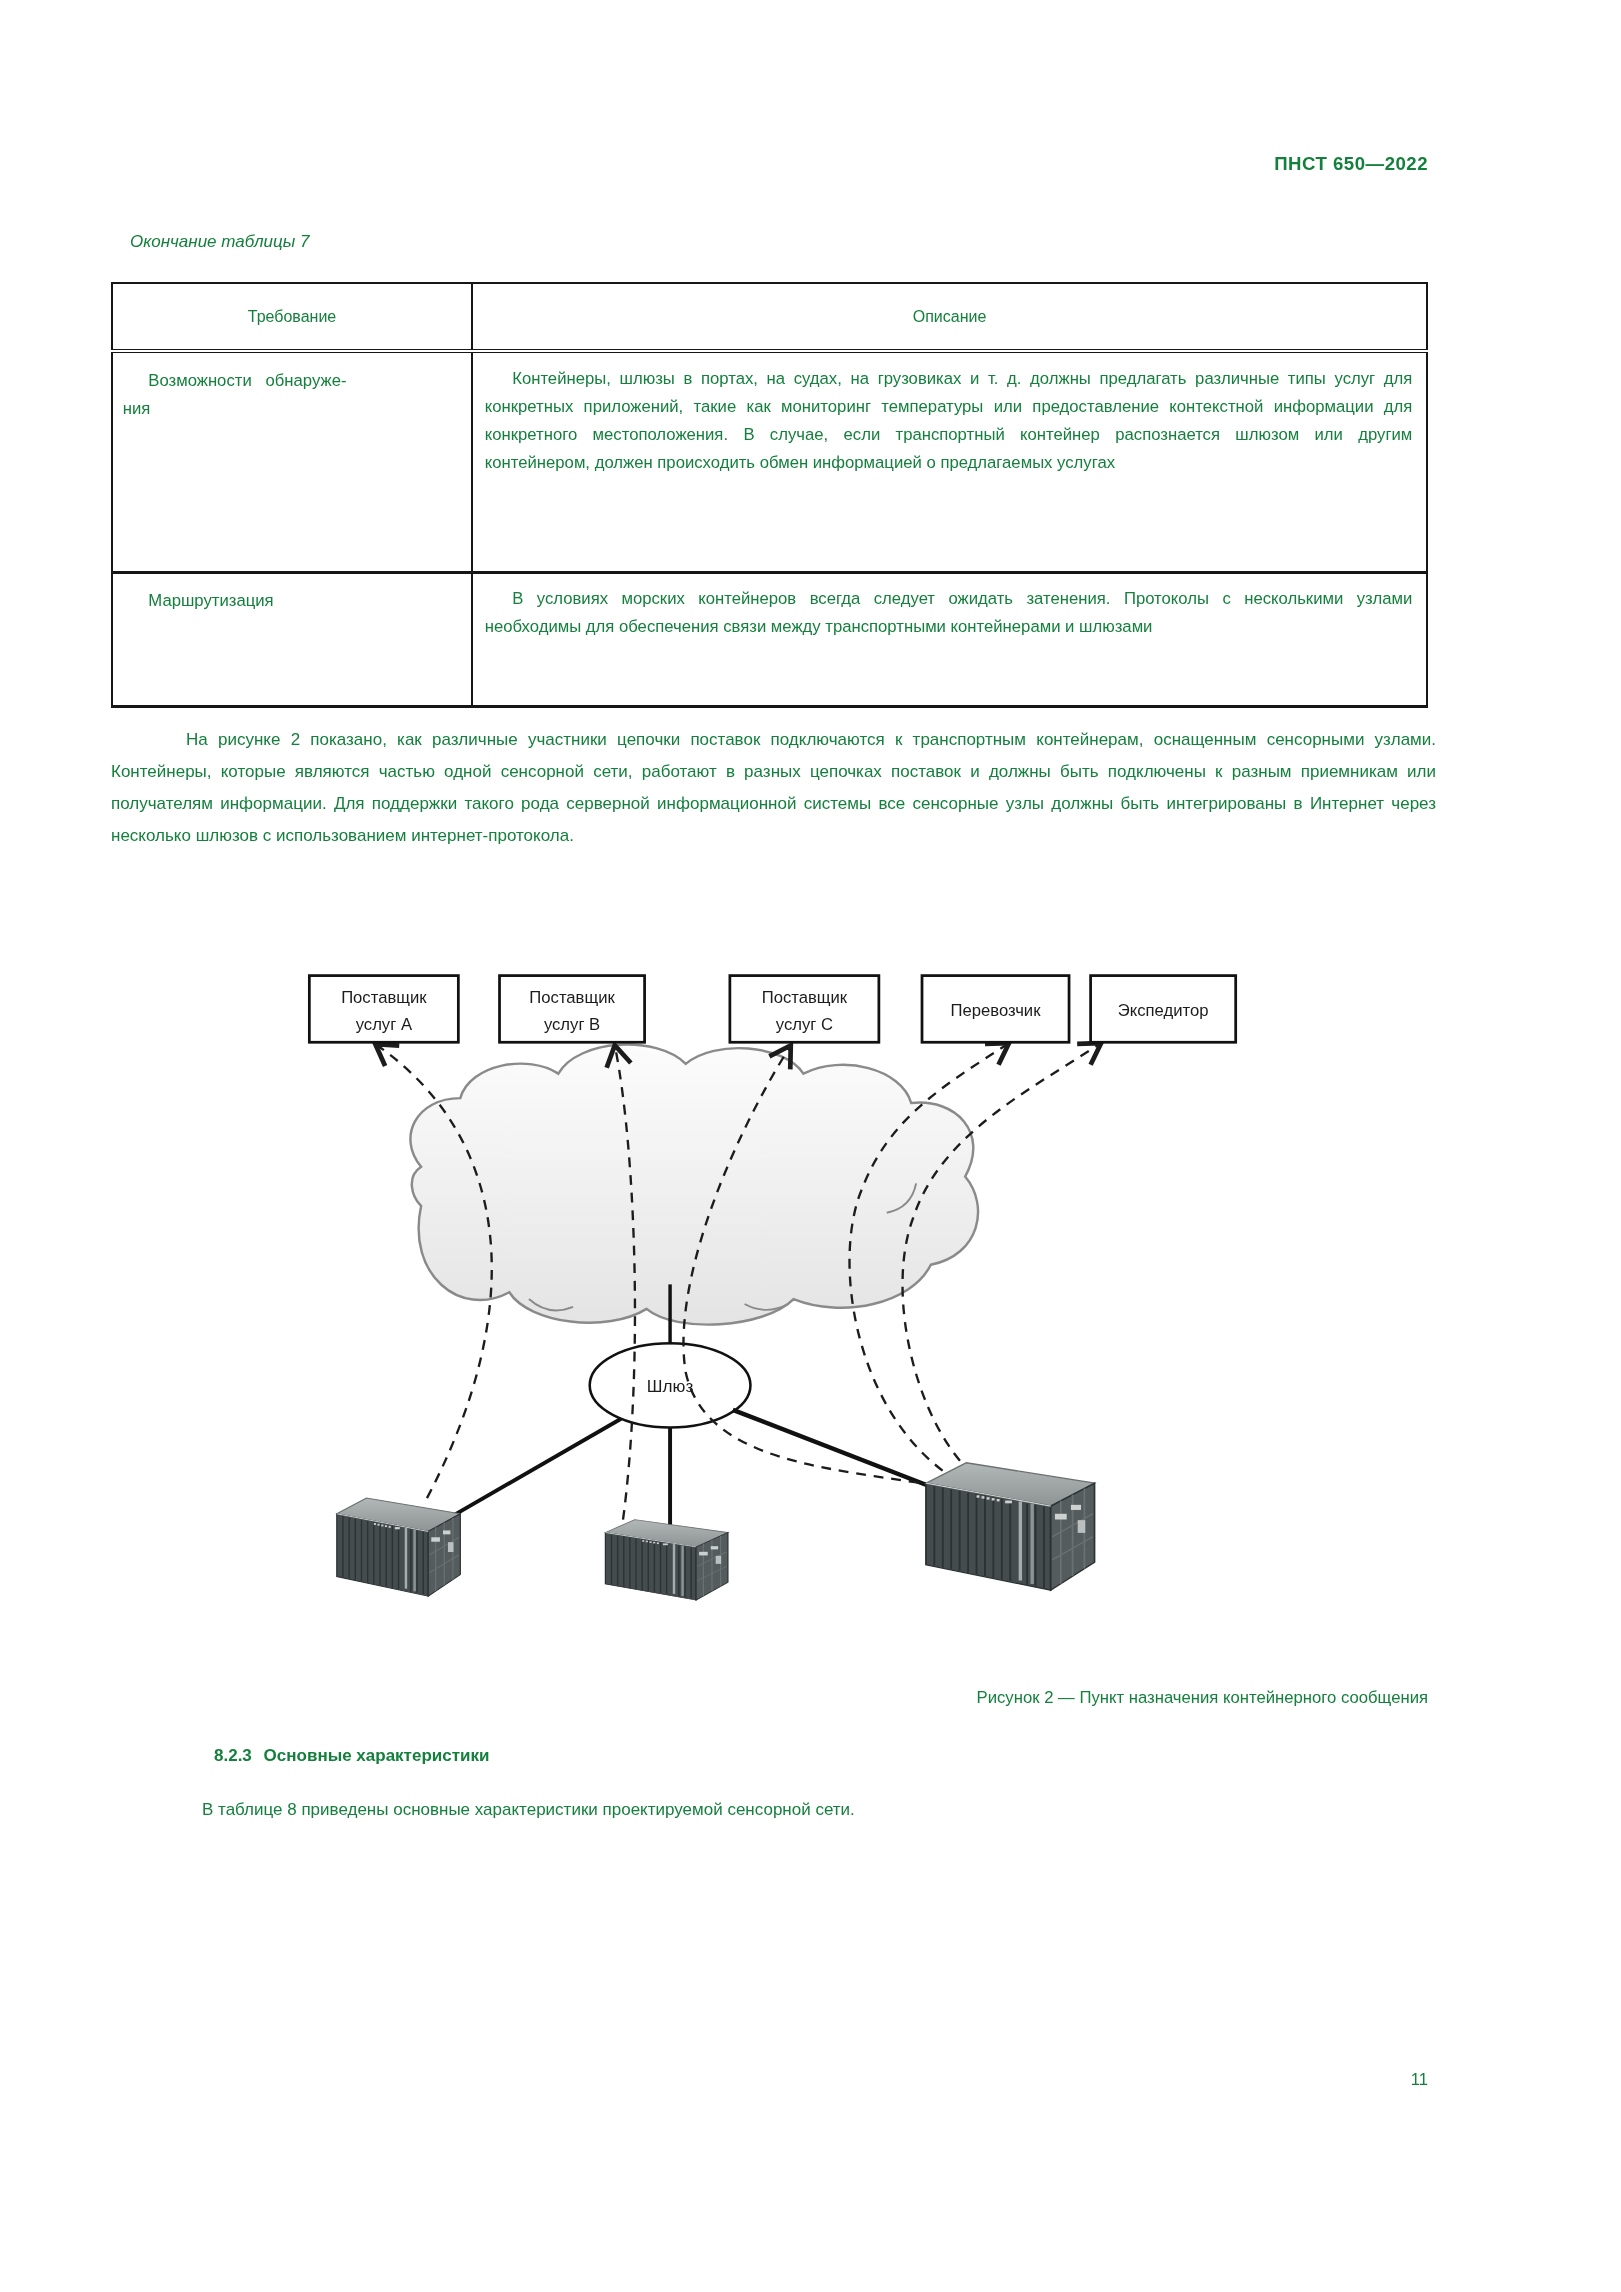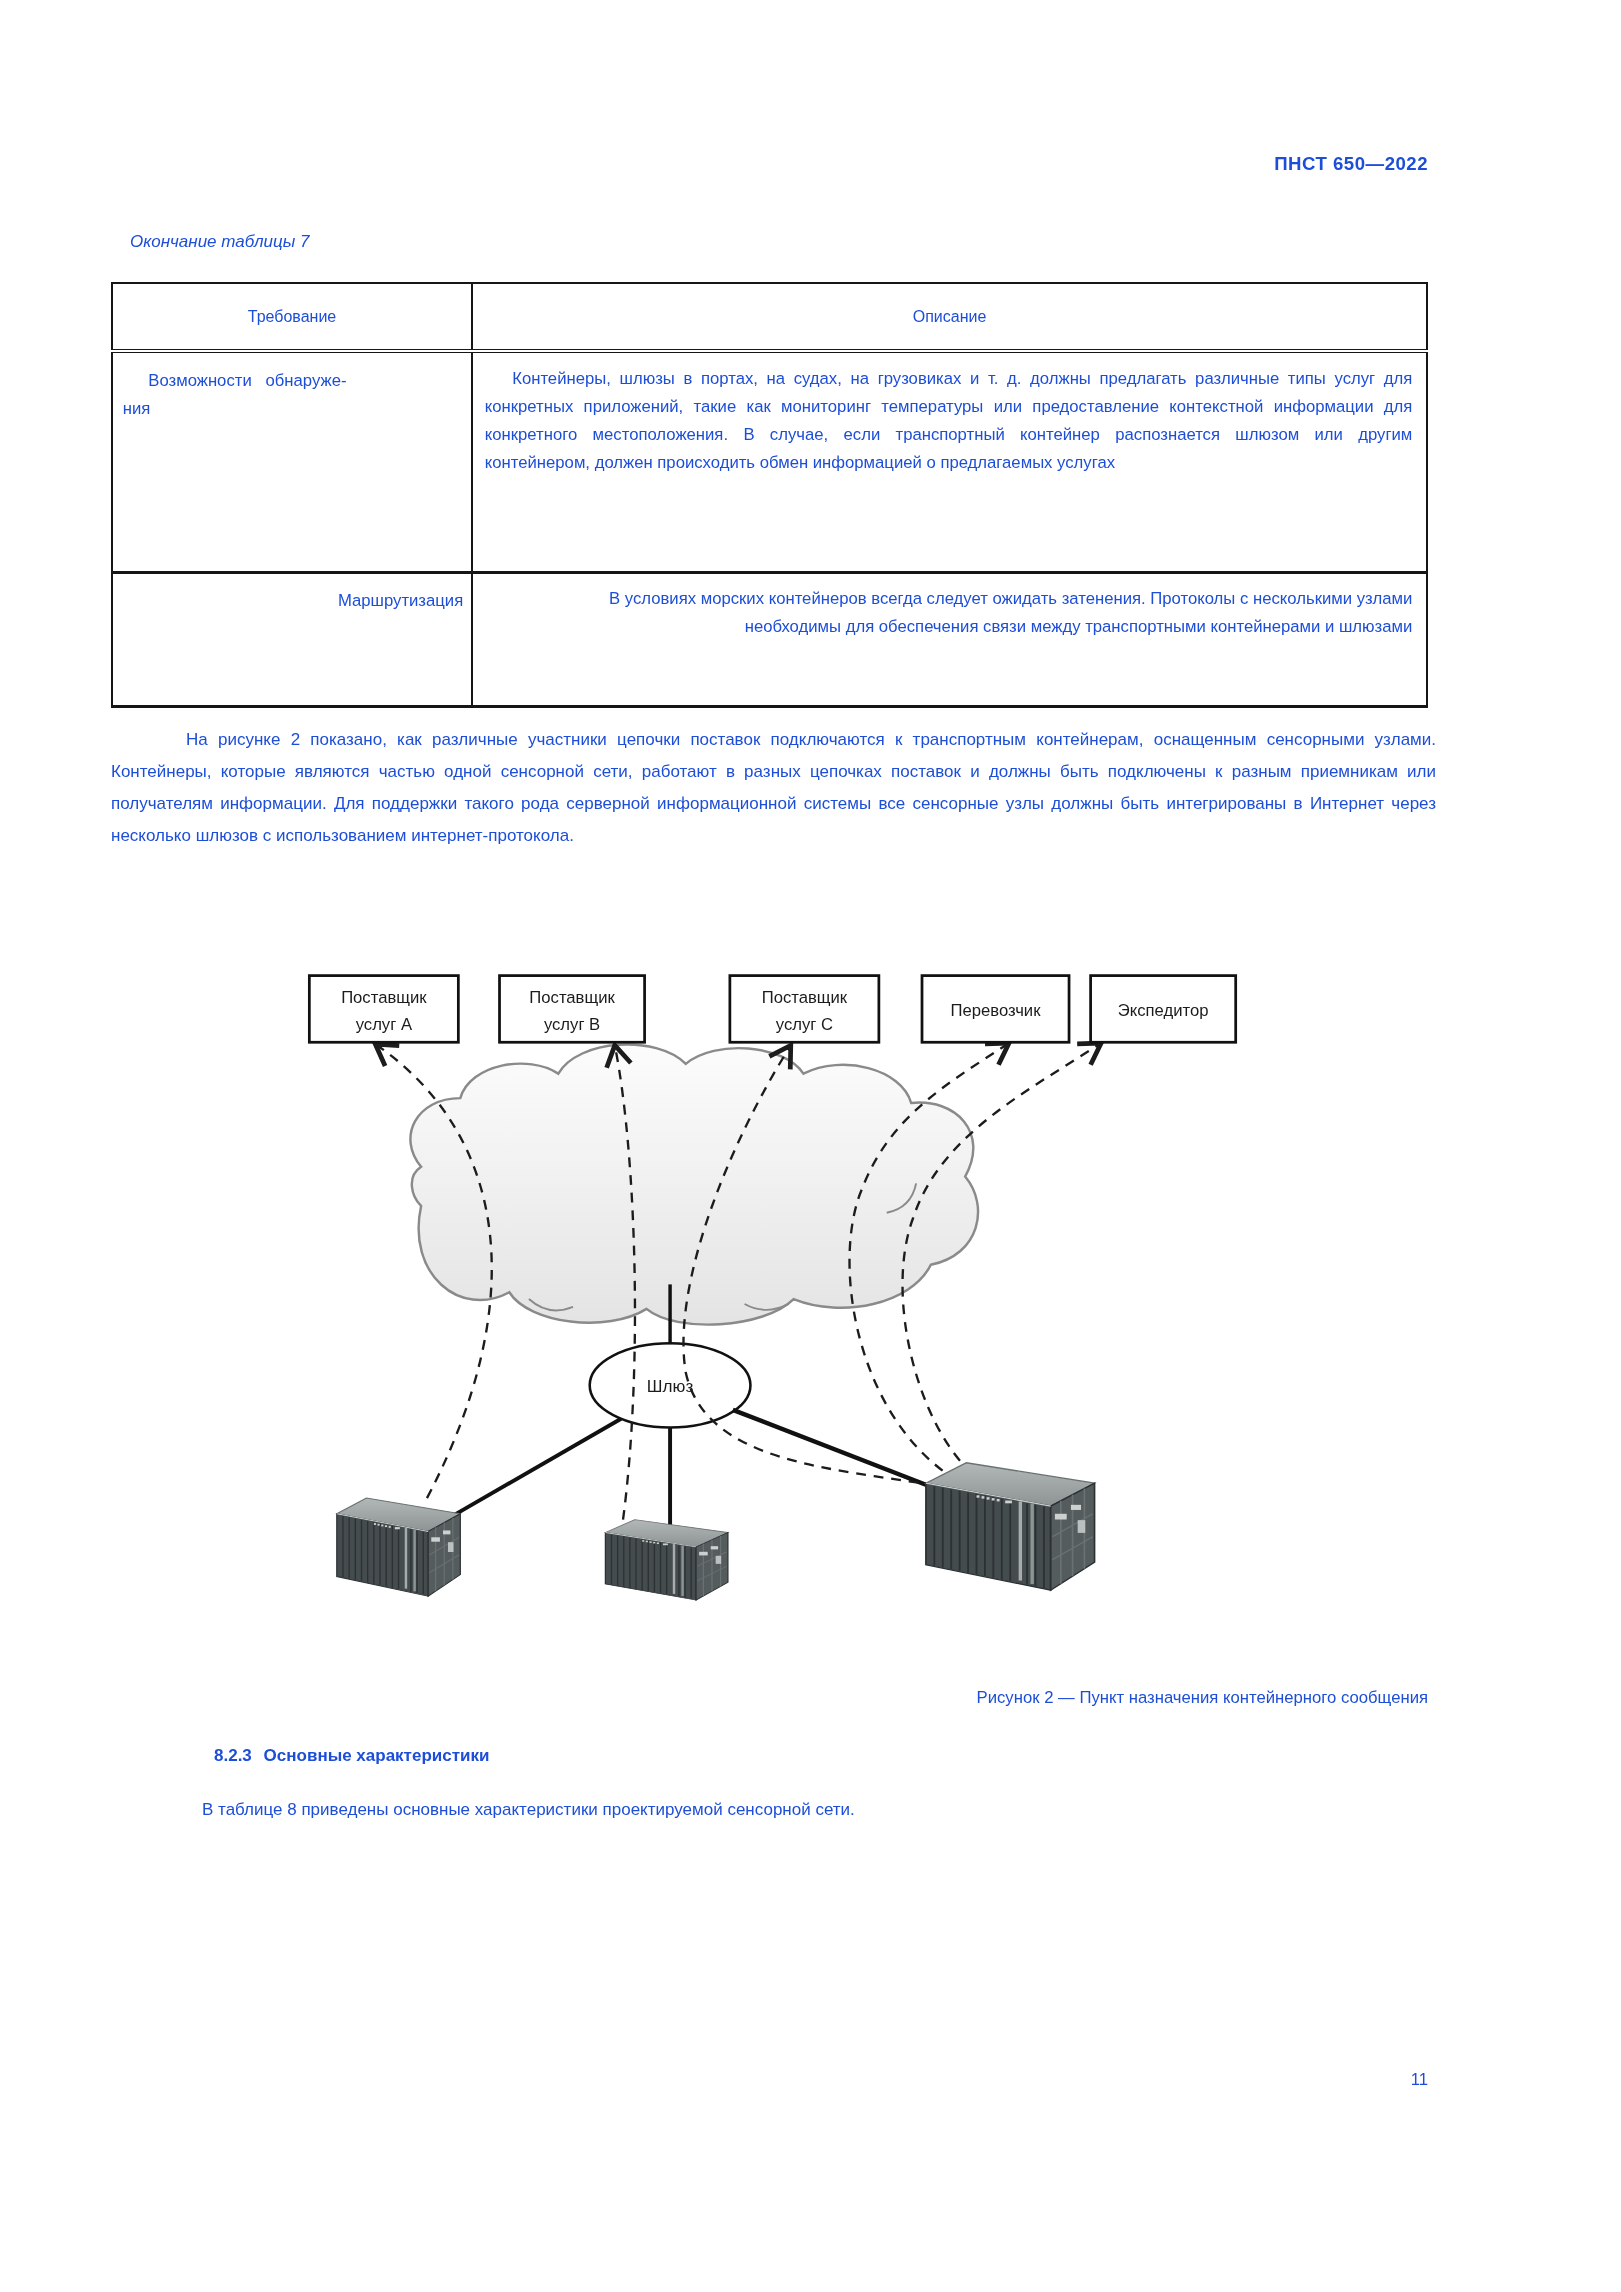--- a/index.html
+++ b/index.html
@@ -1,38 +1,38 @@
 <!DOCTYPE html>
 <html><head>
 <meta charset="utf-8">
 <style>
   html,body{margin:0;padding:0;background:#9a9a9a;}
   .page{
     position:relative;width:1621px;height:2293px;background:#ffffff;
-    font-family:"Liberation Sans", sans-serif;color:#1d4ed8;overflow:hidden;
+    font-family:"Liberation Sans", sans-serif;color:#15803d;overflow:hidden;
     margin:0 auto;
   }
   .abs{position:absolute;}
   .running-header{top:153px;left:0;width:1428px;text-align:right;
     font-size:18.6px;font-weight:bold;letter-spacing:0.5px;}
   .table-continuation{top:232px;left:118px;font-size:17px;font-style:italic;margin-left:12px;}
   table.req-table{
     top:282px;left:111px;width:1317px;border-collapse:collapse;table-layout:fixed;
     border-top:2.9px solid #161616;border-bottom:3.9px solid #161616;
     border-left:2px solid #161616;border-right:2px solid #161616;
     font-size:16.7px;
   }
   table.req-table col.c1{width:360px;}
   table.req-table th{
     height:63px;font-weight:normal;font-size:16px;text-align:center;vertical-align:middle;
     border-bottom:4.9px double #161616;
   }
   table.req-table th.first, table.req-table td.first{border-right:2px solid #161616;margin-top:46px;}
   table.req-table tbody tr.r1 td{height:204px;border-bottom:3.9px solid #161616;}
-  table.req-table tbody tr.r2 td{height:118px;text-align:right;}
+  table.req-table tbody tr.r2 td{height:118px;}
   td.reqcell{vertical-align:top;padding:13.7px 7.8px 0 9.8px;line-height:28px;}
   td.reqcell .l1{text-indent:25.5px;word-spacing:.55em;}
   td.desccell{vertical-align:top;padding:11.8px 13.7px 0 11.8px;line-height:28px;
     text-align:justify;text-indent:27.4px;}
   .bodytext{top:724px;left:111px;width:1325px;margin:0;font-size:17px;line-height:32px;
     text-align:justify;text-indent:75px;}
   svg.diagram{top:956px;left:274px;}
   .fig-caption{top:1688px;left:111px;width:1317px;text-align:right;font-size:16.7px;}
   .subheading{top:1746px;left:186px;font-size:17px;font-weight:bold;margin-left:28px;}
   .subheading .num{margin-right:11.8px;}

